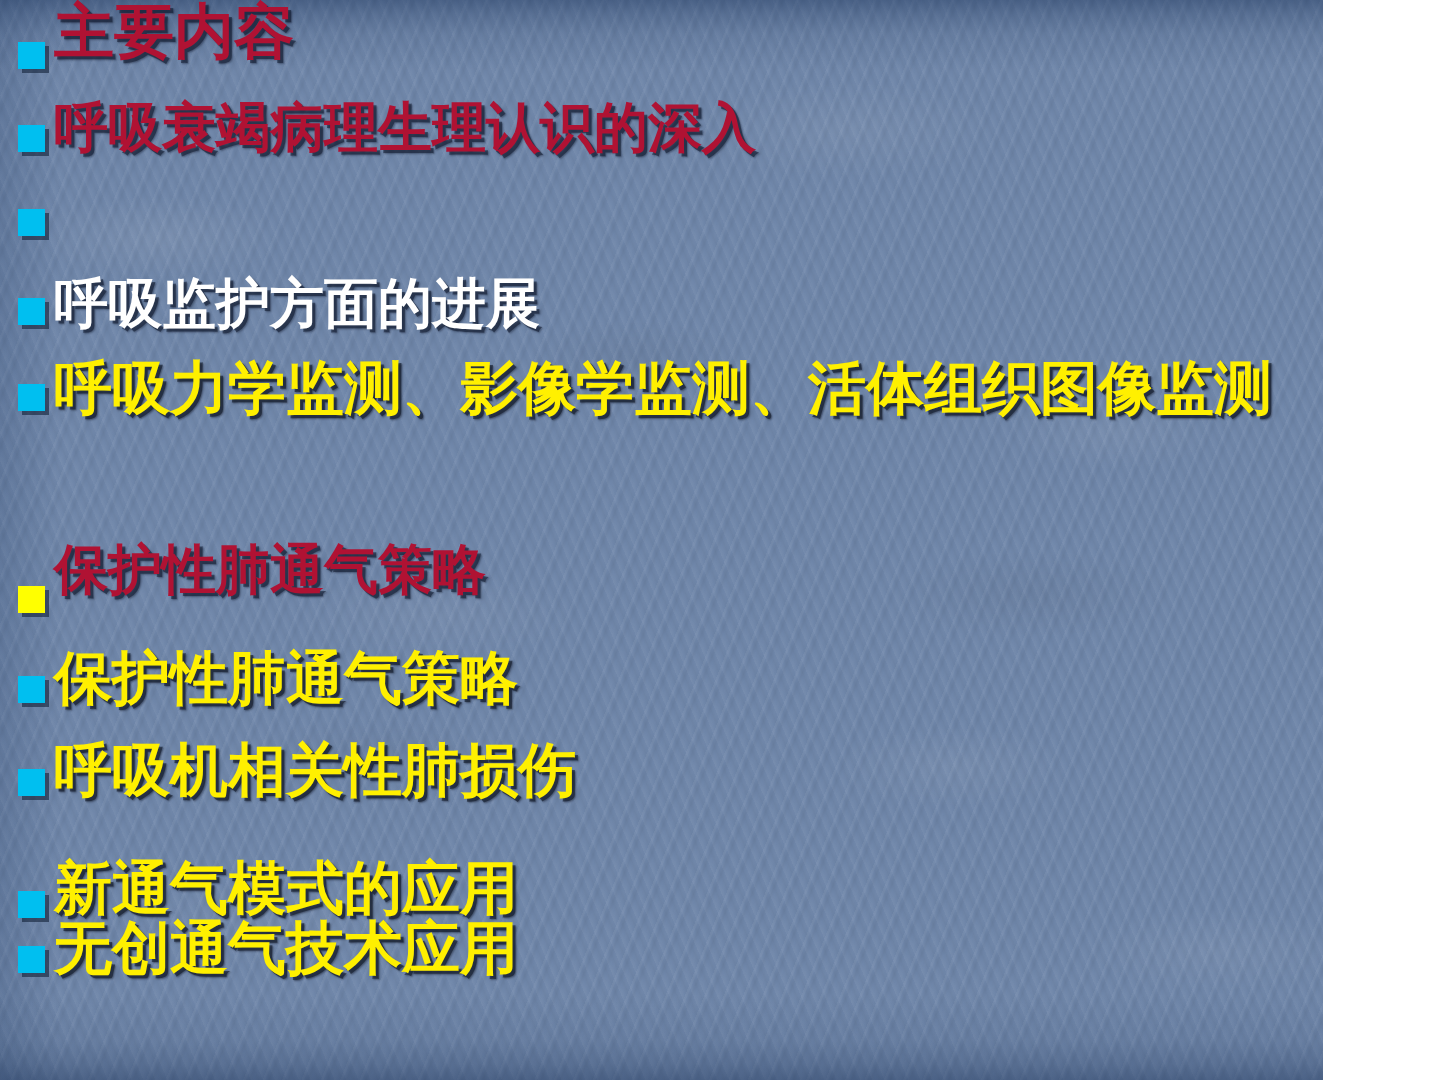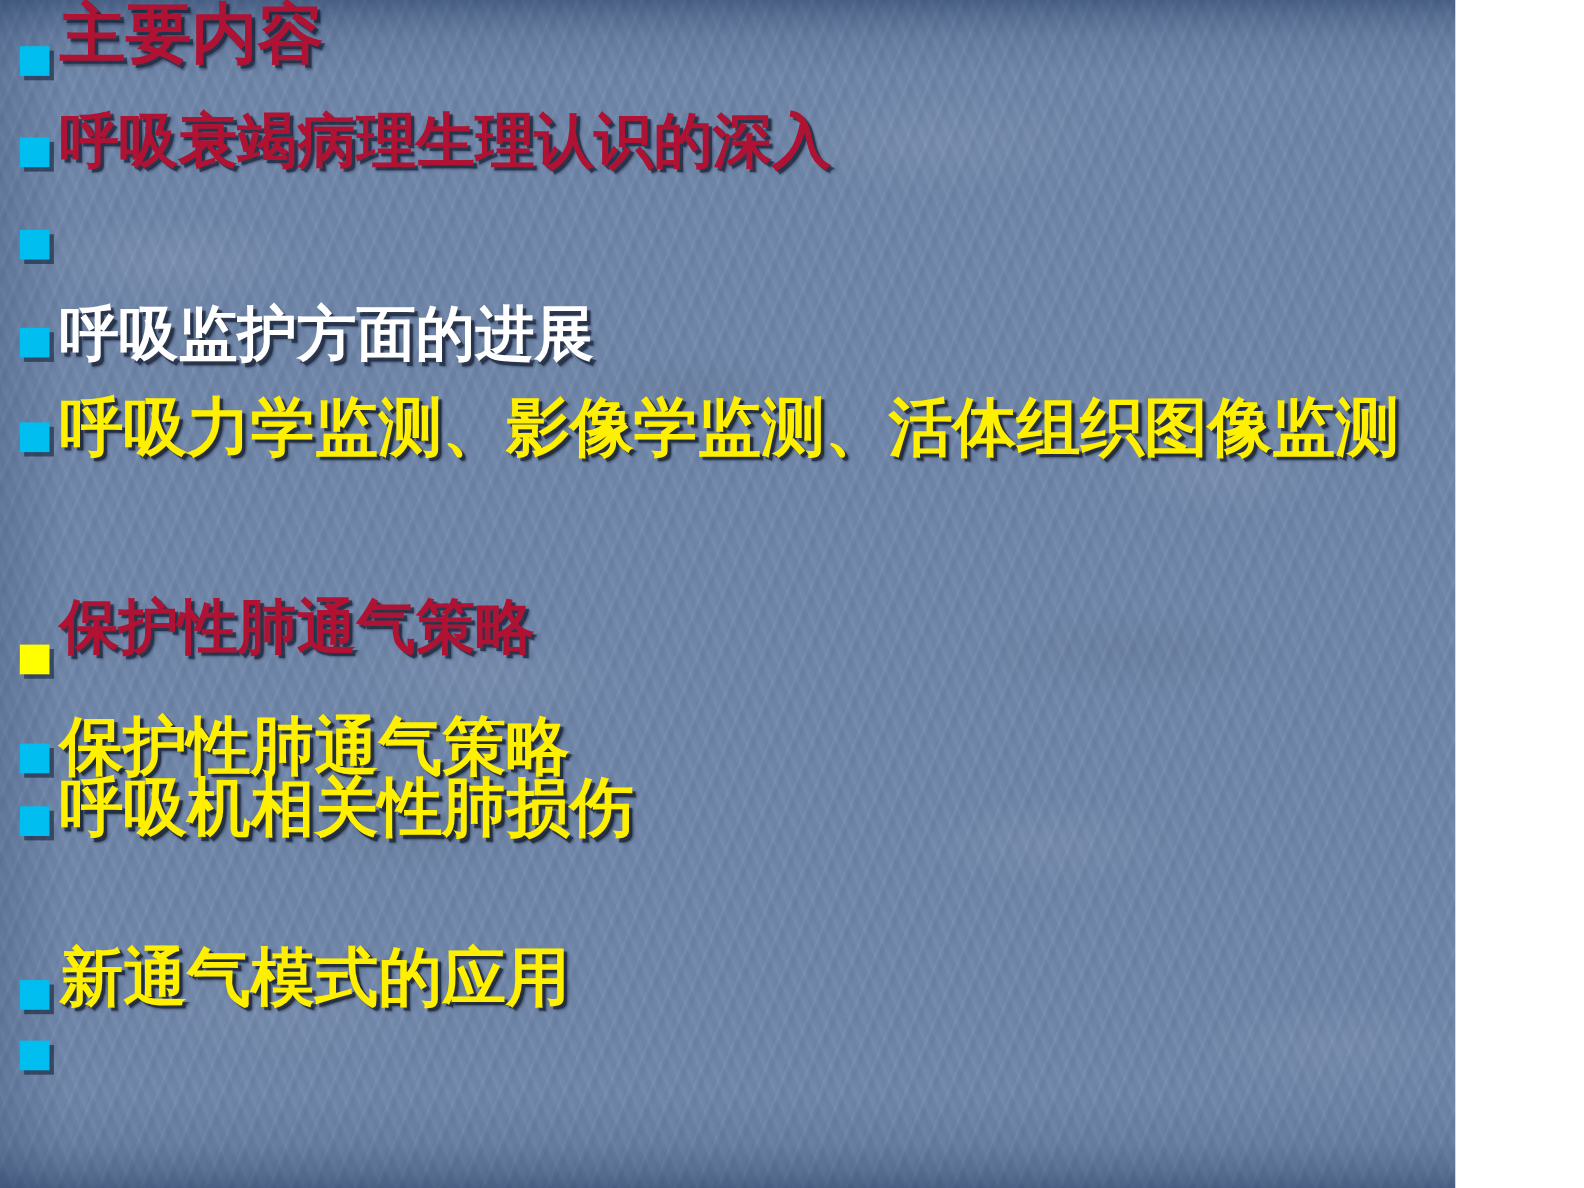--- a/index.html
+++ b/index.html
@@ -155,26 +155,27 @@
         <span class="btext yellow" style="font-size: 58px; color: rgb(255, 240, 0);">呼吸力学监测、影像学监测、活体组织图像监测</span>
       </li>
       <li class="bullet-row" style="position: absolute; left: 0px; right: 0px; top: 542px; min-height: 106px;">
         <span class="marker yellow" style="margin-top: 44px; background: rgb(255, 255, 0);"></span>
         <span class="btext red" style="font-size: 54px; color: rgb(176, 18, 51);">保护性肺通气策略</span>
       </li>
       <li class="bullet-row" style="position: absolute; left: 0px; right: 0px; top: 648px; min-height: 92px;">
         <span class="marker cyan" style="margin-top: 28px; background: rgb(0, 191, 240);"></span>
         <span class="btext yellow" style="font-size: 58px; color: rgb(255, 240, 0);">保护性肺通气策略</span>
       </li>
-      <li class="bullet-row" style="position: absolute; left: 0px; right: 0px; top: 704px; min-height: 90px; justify-content: space-between;">
+      <li class="bullet-row" style="position: absolute; left: 0px; right: 0px; top: 740px; min-height: 90px; justify-content: space-between;">
         <span class="marker cyan" style="margin-top: 29px; background: rgb(0, 191, 240);"></span>
         <span class="btext yellow" style="font-size: 58px; color: rgb(255, 240, 0);">呼吸机相关性肺损伤</span>
       </li>
       <li class="bullet-row" style="position: absolute; left: 0px; right: 0px; top: 830px; min-height: 88px; align-items: flex-end;">
         <span class="marker cyan" style="margin-top: 27px; background: rgb(0, 191, 240);"></span>
         <span class="btext yellow" style="font-size: 58px; color: rgb(255, 240, 0);">新通气模式的应用</span>
       </li>
       <li class="bullet-row" style="position: absolute; left: 0px; right: 0px; top: 918px; min-height: 92px;">
         <span class="marker cyan" style="margin-top: 28px; background: rgb(0, 191, 240);"></span>
+        <span class="btext yellow" style="font-size: 58px; color: rgb(255, 240, 0);">无创通气技术应用</span>
       </li>
     </ul>
 
 </div>
 
 </body></html>

